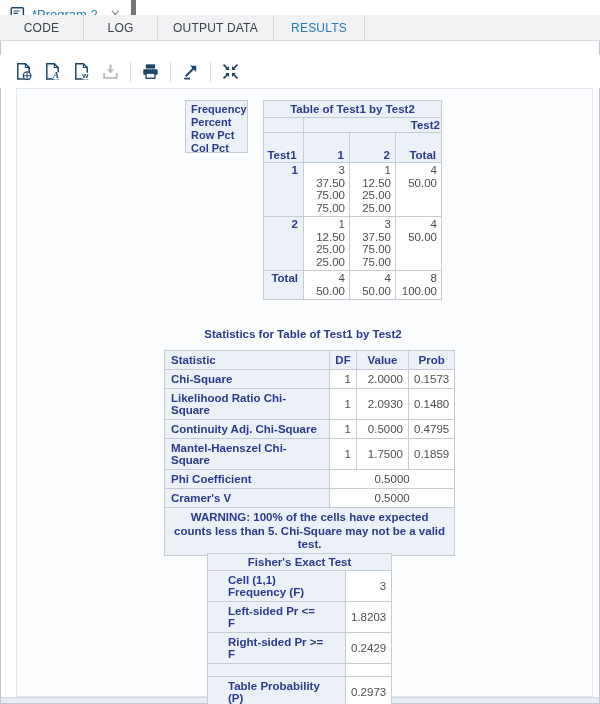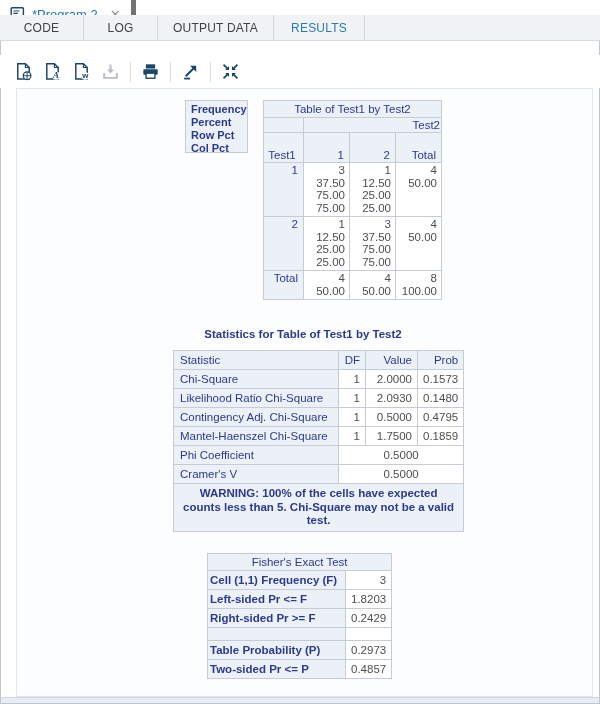--- a/index.html
+++ b/index.html
@@ -36,52 +36,52 @@
   
   .panel { position:absolute; left:16px; top:88px; right:7px; bottom:7px;
            background:#fbfdff; border:1px solid #e3e7ec; }
   .bottom-strip { position:absolute; left:1px; right:1px; bottom:1px; height:6px;
                   background:#e8edf5; border-top:1px solid #cdd7e3; }
 
   
   .navy { color:#2b3a8f; }
   .sasout { border-collapse:collapse; font-size:11.5px; background:#fff; }
   .sasout th, .sasout td { border:1px solid #c6ccd4; }
-  .sasout th { background:#ecf1f7; color:#2b3a8f; font-weight:normal; }
+  .sasout th { background:#ecf1f7; color:#2b3a8f; font-weight:bold; }
   .sasout td { color:#4e4e4e; background:#fff; }
 
   .legend { position:absolute; left:185px; top:100px; width:63px; height:53px;
             background:#ecf1f7; border:1px solid #c6ccd4; color:#2b3a8f; font-weight:bold;
             font-size:11px; line-height:13px; padding:2px 0 0 5px; white-space:pre-line; }
 
   
   .xt { position:absolute; left:263px; top:100px; }
   .xt .title-row th { height:17px; text-align:center; font-size:11.5px; }
   .xt .colvar th { height:15px; text-align:right; }
   .xt .colhead th { height:16px; text-align:right; padding:16px 5px 1px 2px; }
   .xt .colhead th.center { text-align:center; }
   .xt th.rowhead { text-align:right; vertical-align:top; padding:1px 5px 0 2px; }
   .xt td { text-align:right; vertical-align:top; padding:1px 4px 2px 2px;
            line-height:12.5px; white-space:pre-line; }
 
   
   .stats-caption { position:absolute; left:158px; top:328px; width:290px; text-align:center;
                    font-weight:bold; font-size:11.5px; }
-  .stats { position:absolute; left:173px; top:350px; }
+  .stats { position:absolute; left:164px; top:350px; }
   .stats th.lab { text-align:left; padding:3px 6px; height:13px; }
-  .stats th.num { text-align:right; padding:3px 5px;margin-left:8px; }
+  .stats th.num { text-align:center; padding:3px 5px;margin-left:8px; }
   .stats td { text-align:right; padding:3px 5px; height:13px; }
   .stats td.merged { text-align:center; }
   .stats td.warn { background:#ecf1f7; color:#2b3a8f; font-weight:bold; text-align:center;
                    padding:3px 8px; line-height:13.5px; }
 
   
   .fisher { position:absolute; left:207px; top:553px; }
   .fisher .title-row th { height:17px; text-align:center; }
-  .fisher th.lab { text-align:left; padding:3px 2px; height:13px; font-weight:bold; }
+  .fisher th.lab { text-align:left; padding:3px 20px; height:13px; font-weight:bold; }
   .fisher td { text-align:right; padding:3px 5px; height:13px; }
 </style>
 </head>
 <body>
 
 <div class="tabbar">
   <div class="program-tab">
     <span style="display:flex">
       <svg width="16" height="16" viewBox="0 0 16 16">
         <rect x="1.2" y="1.8" width="12.2" height="11" rx="1" fill="none" stroke="#1c4668" stroke-width="1.4"></rect>
@@ -249,21 +249,21 @@
     <td>2.0000</td>
     <td>0.1573</td>
   </tr>
   <tr>
     <th class="lab">Likelihood Ratio Chi-Square</th>
     <td>1</td>
     <td>2.0930</td>
     <td>0.1480</td>
   </tr>
   <tr>
-    <th class="lab">Contingency Adj. Chi-Square</th>
+    <th class="lab">Continuity Adj. Chi-Square</th>
     <td>1</td>
     <td>0.5000</td>
     <td>0.4795</td>
   </tr>
   <tr>
     <th class="lab">Mantel-Haenszel Chi-Square</th>
     <td>1</td>
     <td>1.7500</td>
     <td>0.1859</td>
   </tr>

